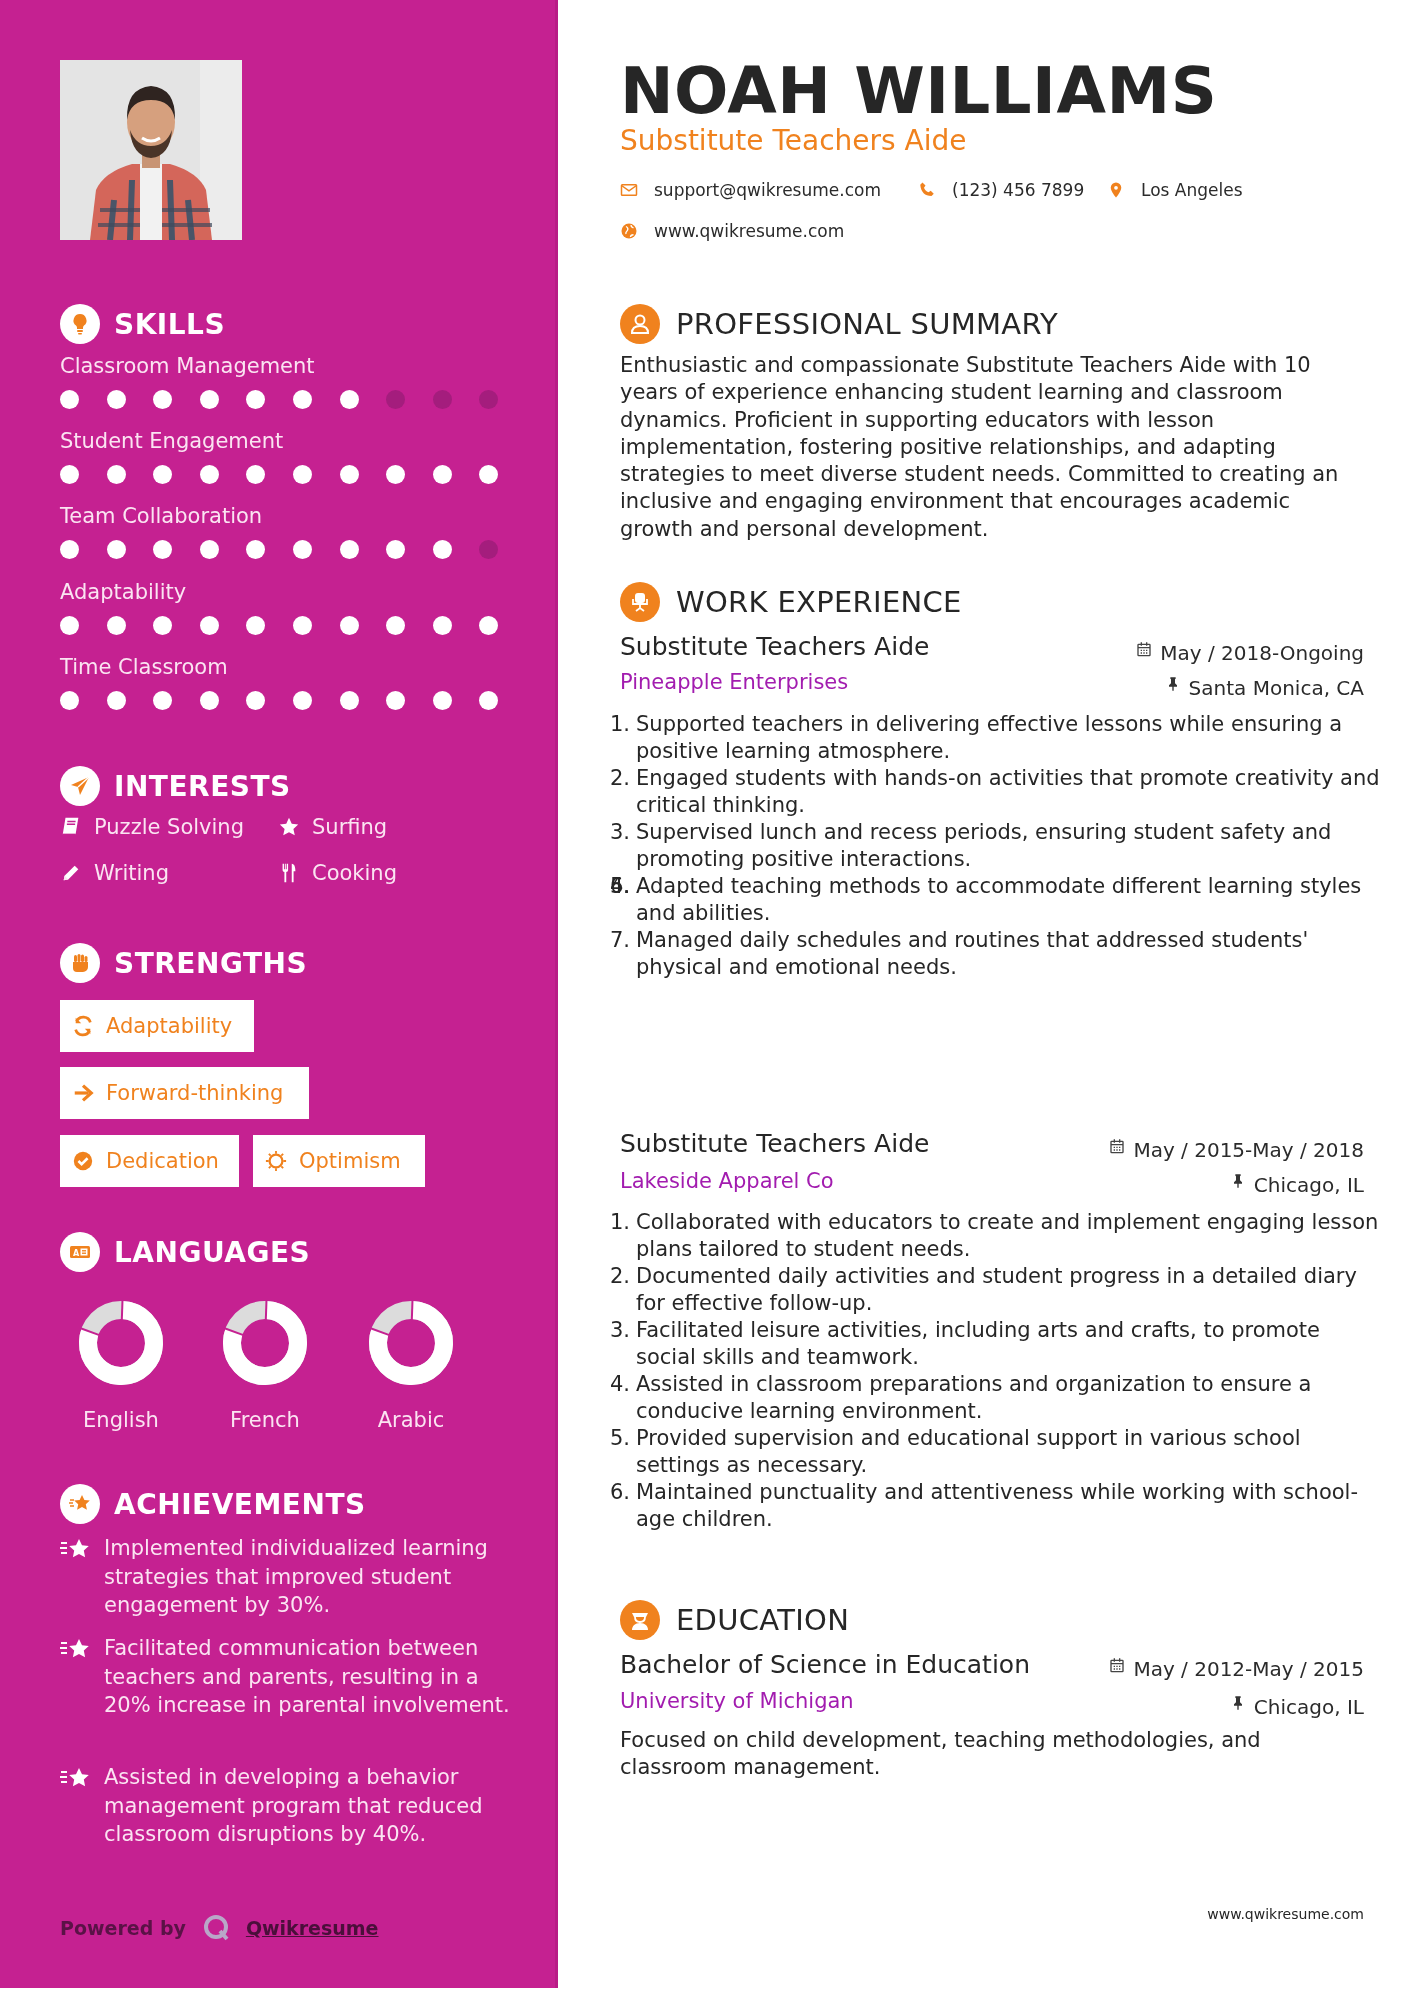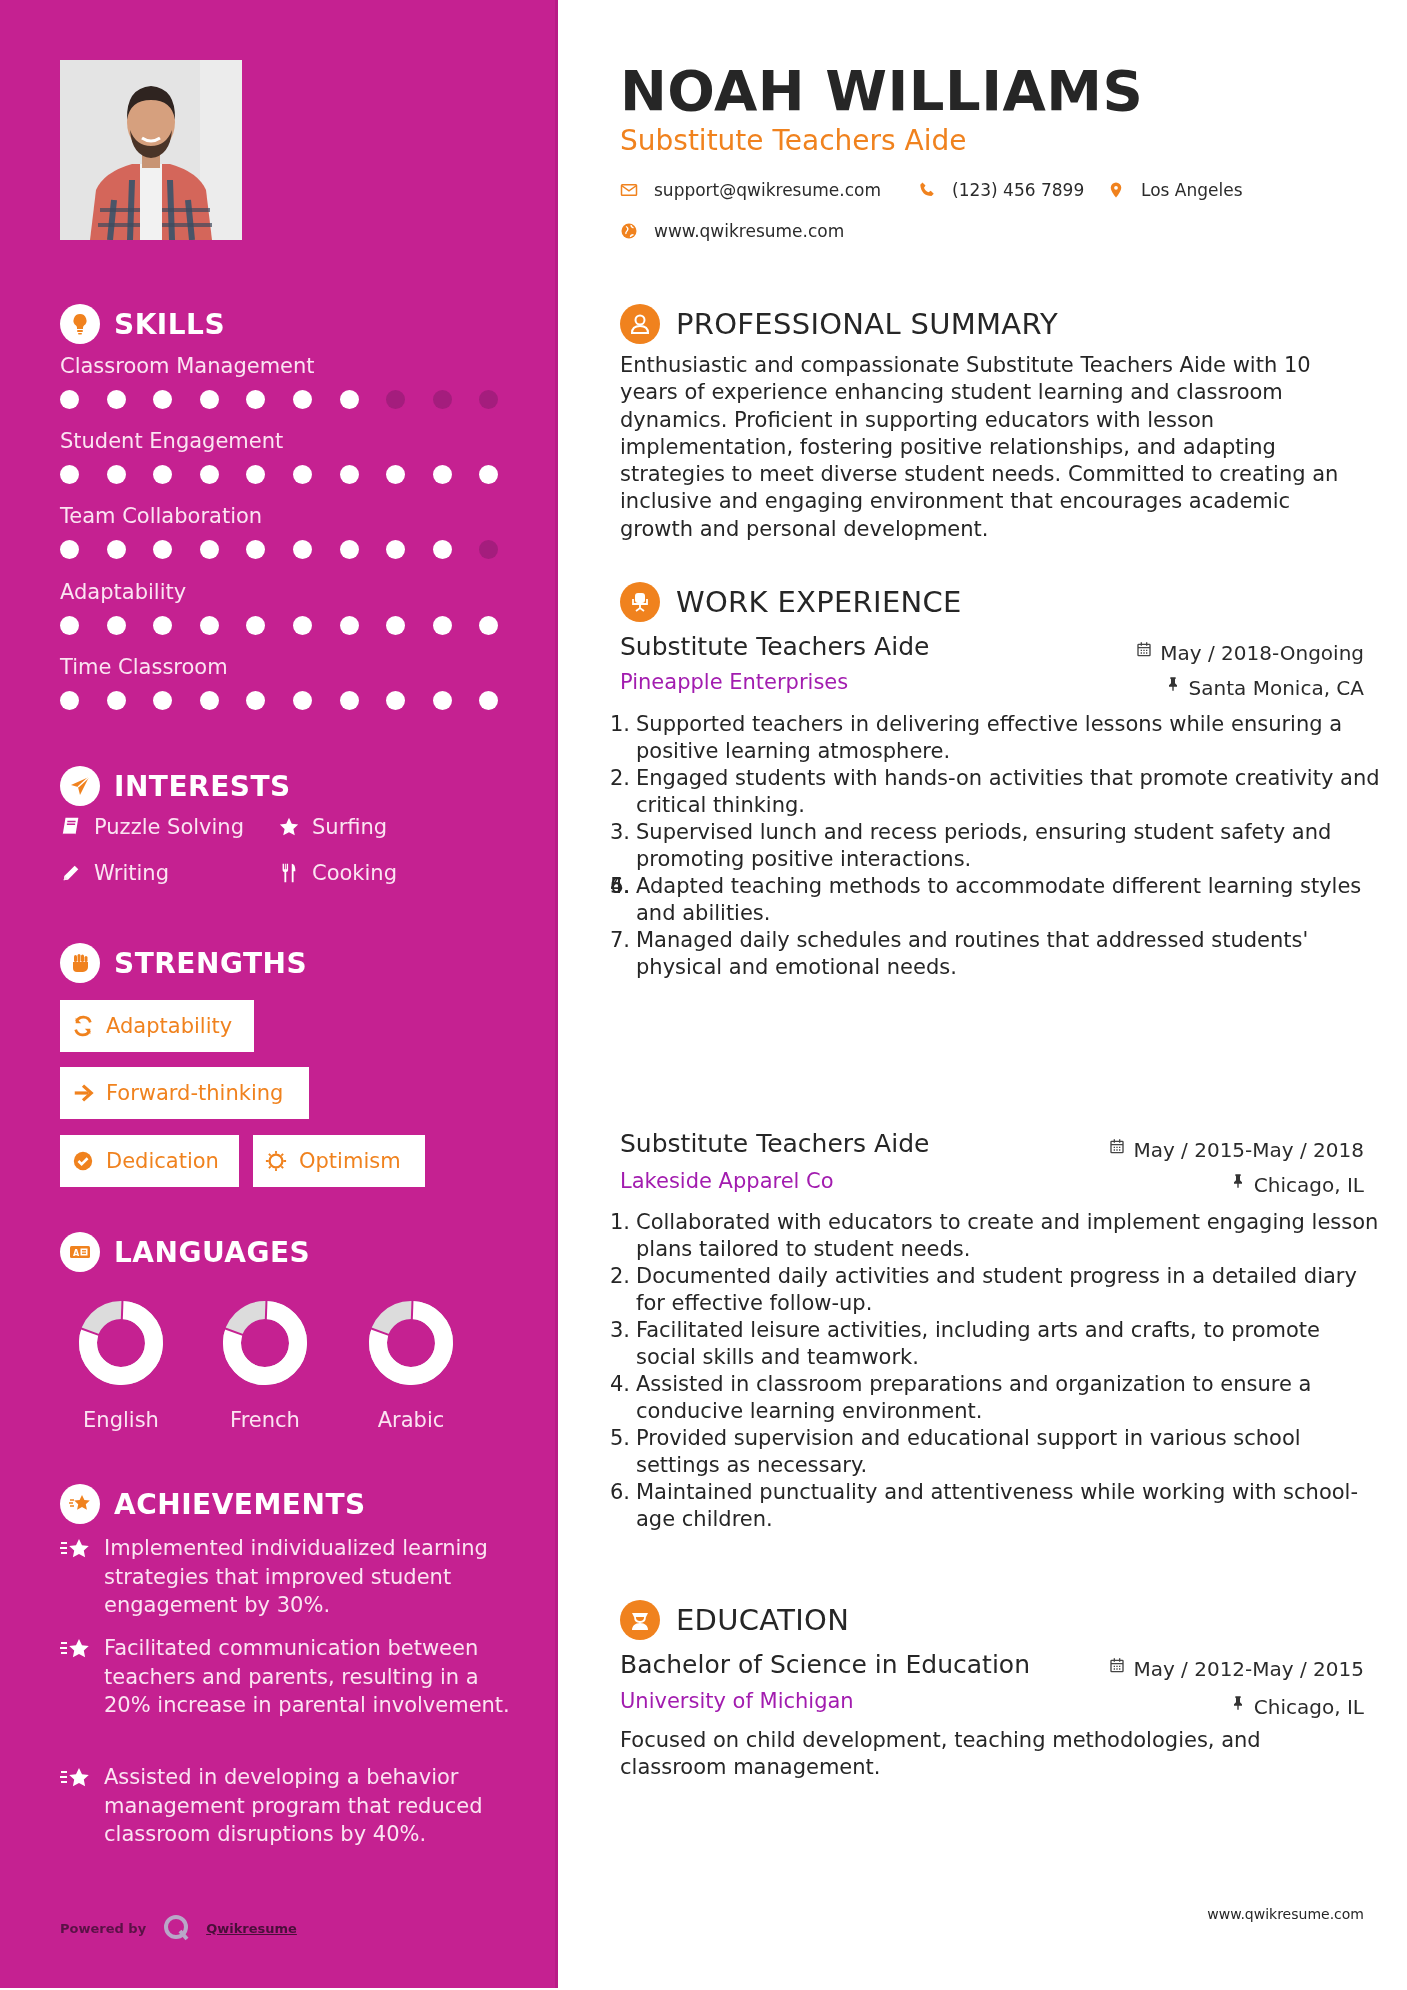--- a/index.html
+++ b/index.html
@@ -38,26 +38,26 @@
   
   .lang { position: absolute; width: 120px; text-align: center; }
   .lang svg { width: 86px; height: 86px; display: block; margin: 0 auto; }
   .lang .lname { font-family: "DejaVu Sans", sans-serif; font-size: 21px; color: #fbe4f2; margin-top: 22px; }
 
   
   .ach { position: absolute; left: 60px; width: 450px; display: flex; }
   .ach svg { flex: 0 0 32px; width: 32px; height: 28px; margin-right: 12px; margin-top: 2px; }
   .ach .txt { font-family: "DejaVu Sans", sans-serif; font-size: 21px; line-height: 28.5px; color: #fbe4f2; }
 
-  .powered { position: absolute; left: 60px; top: 1913px; display: flex; align-items: center; font-family: "DejaVu Sans", sans-serif; font-size: 13px; color: #5a1246; font-weight: bold; }
+  .powered { position: absolute; left: 60px; top: 1913px; display: flex; align-items: center; font-family: "DejaVu Sans", sans-serif; font-size: 19px; color: #5a1246; font-weight: bold; }
   .powered .q { width: 30px; height: 30px; margin: 0 14px 0 16px; }
   .powered .brand { text-decoration: underline; color: #4a0f3a; }
 
   
-  .name { position: absolute; left: 62px; top: 58px; font-family: "DejaVu Sans", sans-serif; font-weight: bold; font-size: 56px; letter-spacing: 0.5px; color: #262626; line-height: 66px; }
+  .name { position: absolute; left: 62px; top: 58px; font-family: "DejaVu Sans", sans-serif; font-weight: bold; font-size: 64px; letter-spacing: 0.5px; color: #262626; line-height: 66px; }
   .subtitle { position: absolute; left: 62px; top: 124px; font-family: "DejaVu Sans", sans-serif; font-size: 28px; color: #F0821E; }
   .contact { position: absolute; display: flex; align-items: center; font-family: "DejaVu Sans", sans-serif; font-size: 17px; color: #2b2b2b; }
   .contact svg { width: 18px; height: 18px; margin-right: 16px; }
 
   .m-head { position: absolute; left: 62px; display: flex; align-items: center; height: 44px; }
   .m-head .ic { width: 40px; height: 40px; border-radius: 50%; background: #F0821E; display: flex; align-items: center; justify-content: center; margin-right: 16px; }
   .m-head .ic svg { width: 24px; height: 24px; }
   .m-head .t { font-family: "DejaVu Sans", sans-serif; font-size: 29px; color: #262626; letter-spacing: 0.3px; }
 
   .para { position: absolute; left: 62px; width: 740px; font-family: "DejaVu Sans", sans-serif; font-size: 21px; line-height: 27.3px; color: #262626; }

